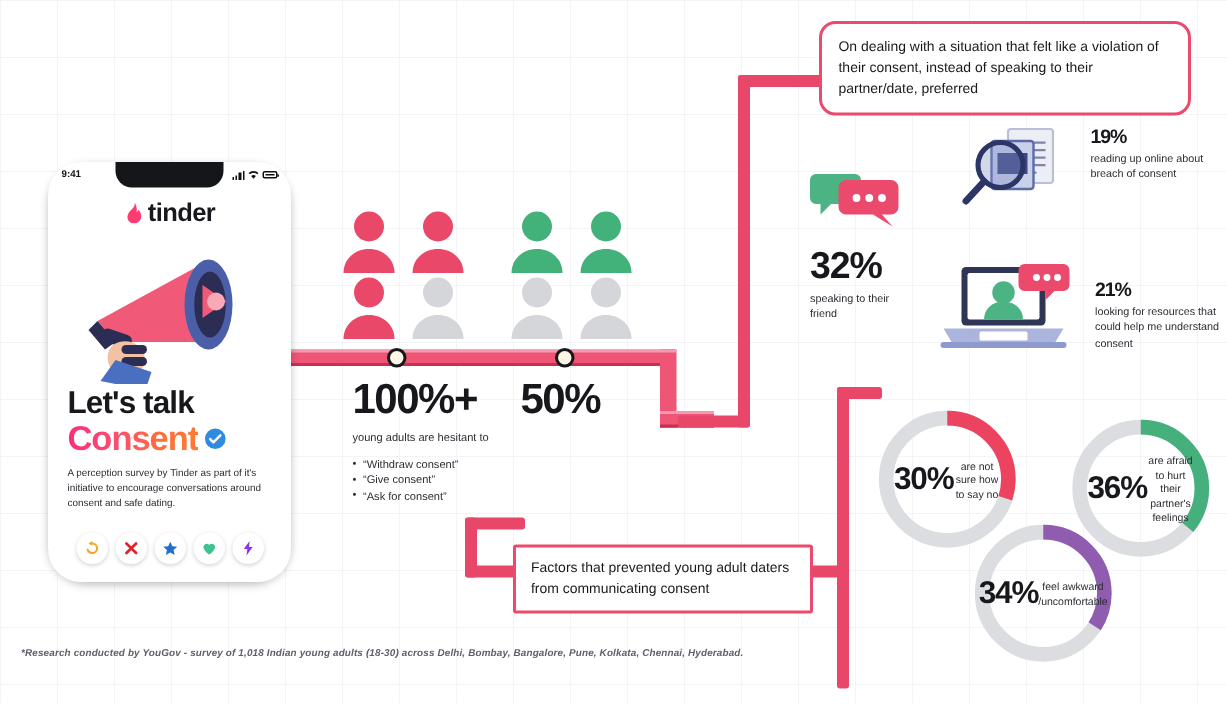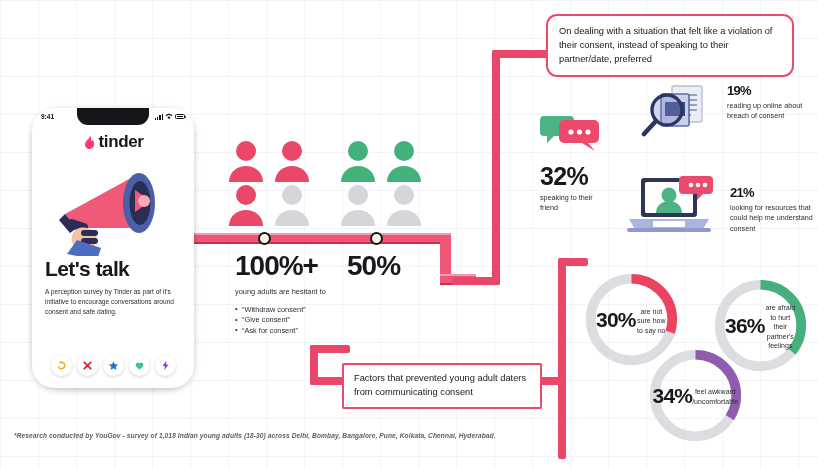--- a/index.html
+++ b/index.html
@@ -201,20 +201,27 @@
 
         <path d="M30 73 c9-4 17 1 19 7 2 7-2 13-9 14-8 1-14-3-15-9-1-5 1-10 5-12Z" fill="#f3c2a4"></path>
         <rect x="34" y="74" width="17" height="6" rx="3" fill="#2b2d55"></rect>
         <rect x="34" y="82" width="17" height="6" rx="3" fill="#2b2d55"></rect>
 
         <path d="M20 98 l10-14 24 8 -4 12 Z" fill="#4a6fc0"></path>
       </svg>
 
       <div id="headline">
         <div class="l1">Let's talk</div>
+        <div class="l2row">
+          <div class="l2">Consent</div>
+          <svg class="verified" viewBox="0 0 24 24">
+            <circle cx="12" cy="12" r="11" fill="#2e8bdf"></circle>
+            <path d="M6.6 12.4 10 15.8 17.4 8.4" stroke="#fff" stroke-width="2.6" fill="none" stroke-linecap="round" stroke-linejoin="round"></path>
+          </svg>
+        </div>
       </div>
 
       <div id="blurb">A perception survey by Tinder as part of it's initiative to encourage conversations around consent and safe dating.</div>
 
       <div id="actions">
         <span class="act">
           <svg width="11" height="11" viewBox="0 0 24 24">
               <path d="M12 5a7 7 0 1 1-6.7 9" stroke="#f5a623" stroke-width="3" fill="none" stroke-linecap="round"></path>
               <path d="M12 1.5 12 8.5 6.5 5Z" fill="#f5a623"></path>
             </svg>

